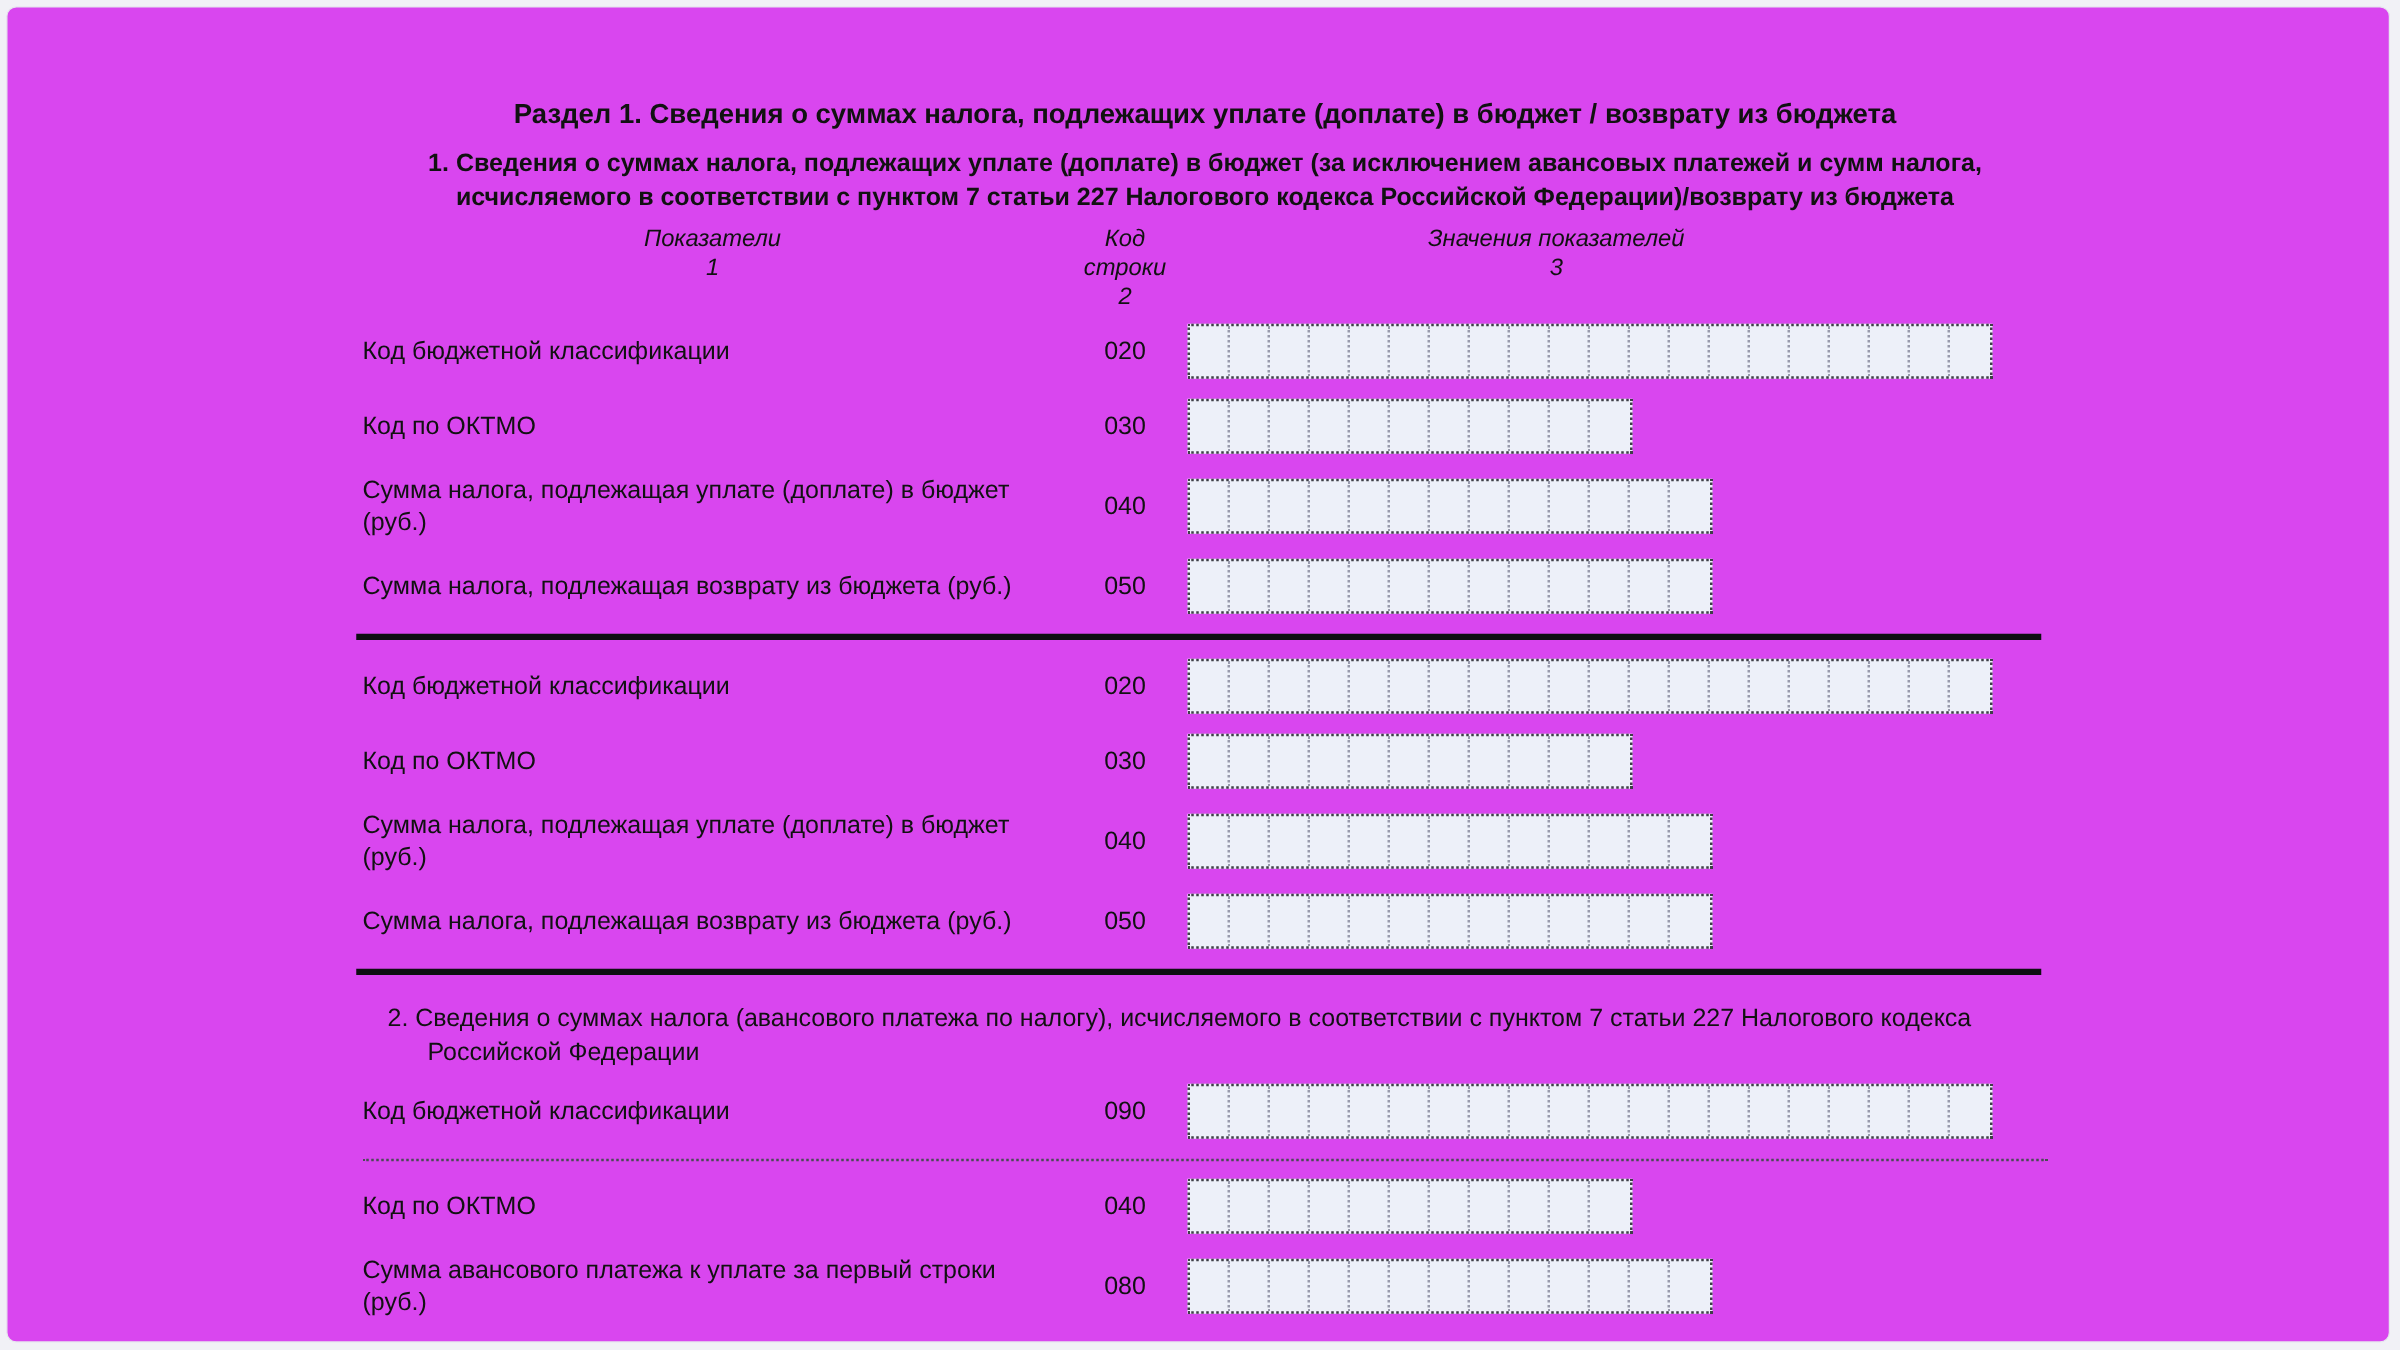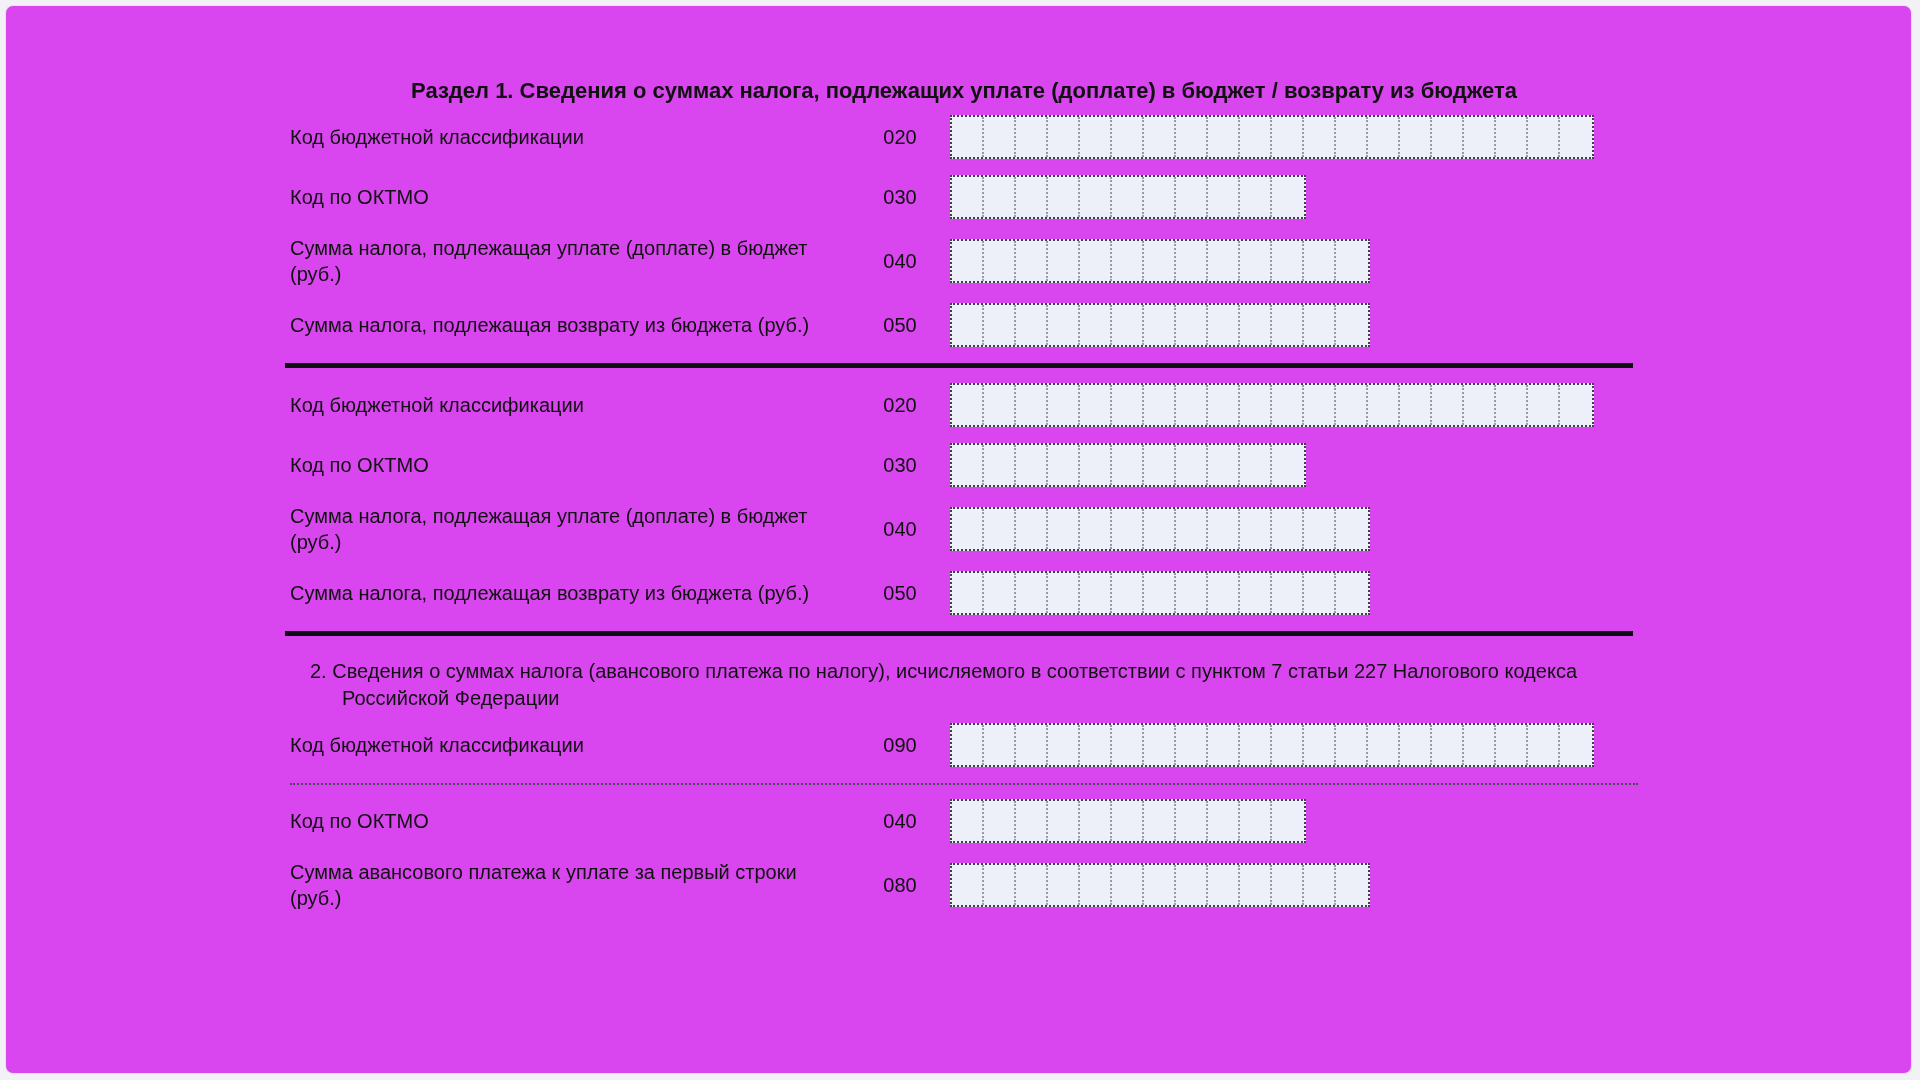--- a/index.html
+++ b/index.html
@@ -109,21 +109,36 @@
   }
 </style>
 </head>
 <body>
 
 <div class="card">
   <div class="content">
 
     <div class="section-title">Раздел 1. Сведения о суммах налога, подлежащих уплате (доплате) в бюджет / возврату из бюджета</div>
 
-
+    <div class="subsection-heading">1. Сведения о суммах налога, подлежащих уплате (доплате) в бюджет (за исключением авансовых платежей и сумм налога, исчисляемого в соответствии с пунктом 7 статьи 227 Налогового кодекса Российской Федерации)/возврату из бюджета</div>
+
+    <div class="col-headers">
+      <div class="col-h1">
+        <span>Показатели</span>
+        <span class="col-num">1</span>
+      </div>
+      <div class="col-h2">
+        <span>Код строки</span>
+        <span class="col-num">2</span>
+      </div>
+      <div class="col-h3">
+        <span>Значения показателей</span>
+        <span class="col-num">3</span>
+      </div>
+    </div>
 
     <div class="rows">
         <div class="form-row">
           <div class="row-label">Код бюджетной классификации</div>
           <div class="row-code">020</div>
           <div class="row-value">
             <div class="char-field">
               <div class="char-cell"></div>
               <div class="char-cell"></div>
               <div class="char-cell"></div>

